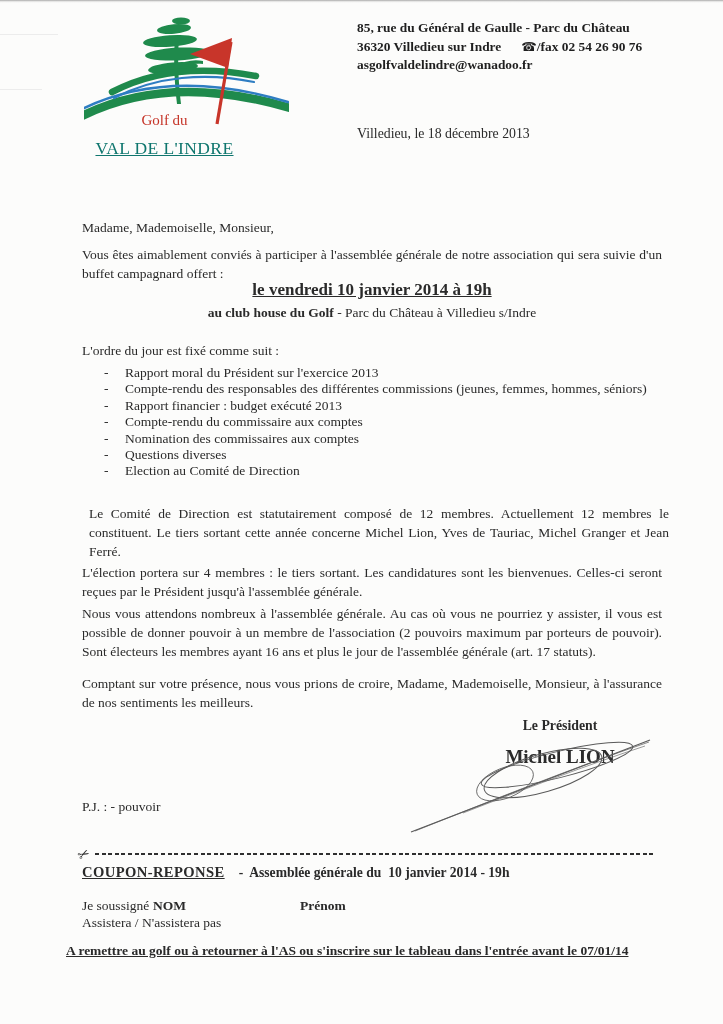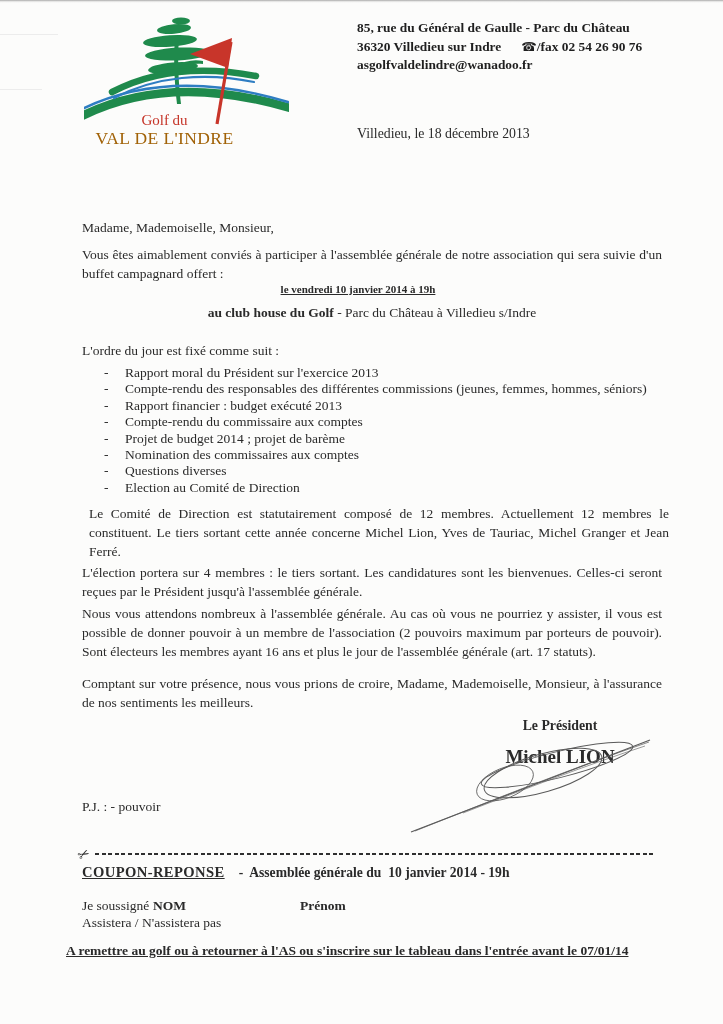--- a/index.html
+++ b/index.html
@@ -19,31 +19,31 @@
   
   .scan-top{left:0;top:0;width:723px;height:3px;
     background:linear-gradient(180deg,rgba(70,70,70,.45),rgba(170,170,170,.12) 60%,rgba(255,255,255,0));}
   .scan-streak{height:1px;background:#ececec;}
 
   
   .logo-wrap{left:62px;top:12px;width:230px;height:145px;}
   .logo-art{position:absolute;left:22px;top:2px;}
   .logo-title{position:absolute;left:0;top:100px;width:205px;text-align:center;
     color:#c53327;font-size:15px;line-height:16px;}
-  .logo-subtitle{position:absolute;left:0;top:117px;width:205px;text-align:center;
-    color:#a16207;font-size:17.5px;line-height:19px;letter-spacing:.4px;}
+  .logo-subtitle{position:absolute;left:0;top:127px;width:205px;text-align:center;
+    color:#0f766e;font-size:17.5px;line-height:19px;letter-spacing:.4px;text-decoration:underline;}
   .address{left:357px;top:19px;width:330px;font-weight:bold;font-size:13.4px;line-height:18.6px;color:#1f1f1f;}
   .phone-gap{margin-left:20px;}
   .phone-glyph{font-family:"DejaVu Sans",sans-serif;font-size:12.5px;}
   .dateline{left:357px;top:124px;font-size:13.8px;}
 
   
   .salutation{left:82px;top:218px;}
   .intro{left:82px;top:245px;width:580px;}
-  .event-date{left:68px;top:280px;width:580px;text-align:center;font-size:11px;}
+  .event-date{left:82px;top:280px;width:580px;text-align:center;font-size:17px;}
   .event-place{left:82px;top:303px;width:580px;text-align:center;}
   .agenda-intro{left:82px;top:341px;}
   .agenda{left:104px;top:365px;width:560px;line-height:16.4px;}
   .agenda-row{white-space:nowrap;}
   .agenda-dash{display:inline-block;width:21px;}
   .para-comite{left:82px;top:497px;width:580px;}
   .para-election{left:82px;top:563px;width:580px;}
   .para-pouvoir{left:82px;top:604px;width:580px;}
   .para-closing{left:82px;top:674px;width:580px;}
   .sig-role{left:440px;top:716px;width:240px;text-align:center;font-size:13.8px;}
@@ -127,21 +127,20 @@
     <span class="b">au club house du Golf</span><span class="prewrap"> - Parc du Château à Villedieu s/Indre</span>
   </div>
 
   <div class="abs agenda-intro nowrap">L'ordre du jour est fixé comme suit :</div>
 
   <div class="abs agenda">
     <div class="agenda-row"><span class="agenda-dash">-</span><span>Rapport moral du Président sur l'exercice 2013</span></div>
     <div class="agenda-row"><span class="agenda-dash">-</span><span>Compte-rendu des responsables des différentes commissions (jeunes, femmes, hommes, séniors)</span></div>
     <div class="agenda-row"><span class="agenda-dash">-</span><span>Rapport financier : budget exécuté 2013</span></div>
     <div class="agenda-row"><span class="agenda-dash">-</span><span>Compte-rendu du commissaire aux comptes</span></div>
-    <div class="agenda-row"><span class="agenda-dash">-</span><span>Projet de budget 2014 ; projet de barème</span></div>
     <div class="agenda-row"><span class="agenda-dash">-</span><span>Nomination des commissaires aux comptes</span></div>
     <div class="agenda-row"><span class="agenda-dash">-</span><span>Questions diverses</span></div>
     <div class="agenda-row"><span class="agenda-dash">-</span><span>Election au Comité de Direction</span></div>
   </div>
 
   <p class="abs para-comite just" style="margin:7px;">Le Comité de Direction est statutairement composé de 12 membres. Actuellement 12 membres le constituent. Le tiers sortant cette année concerne Michel Lion, Yves de Tauriac, Michel Granger et Jean Ferré.</p>
   <p class="abs para-election just" style="margin:0;">L'élection portera sur 4 membres : le tiers sortant. Les candidatures sont les bienvenues. Celles-ci seront reçues par le Président jusqu'à l'assemblée générale.</p>
   <p class="abs para-pouvoir just" style="margin:0;">Nous vous attendons nombreux à l'assemblée générale. Au cas où vous ne pourriez y assister, il vous est possible de donner pouvoir à un membre de l'association (2 pouvoirs maximum par porteurs de pouvoir). Sont électeurs les membres ayant 16 ans et plus le jour de l'assemblée générale (art. 17 statuts).</p>
   <p class="abs para-closing just" style="margin:0;">Comptant sur votre présence, nous vous prions de croire, Madame, Mademoiselle, Monsieur, à l'assurance de nos sentiments les meilleurs.</p>
 

